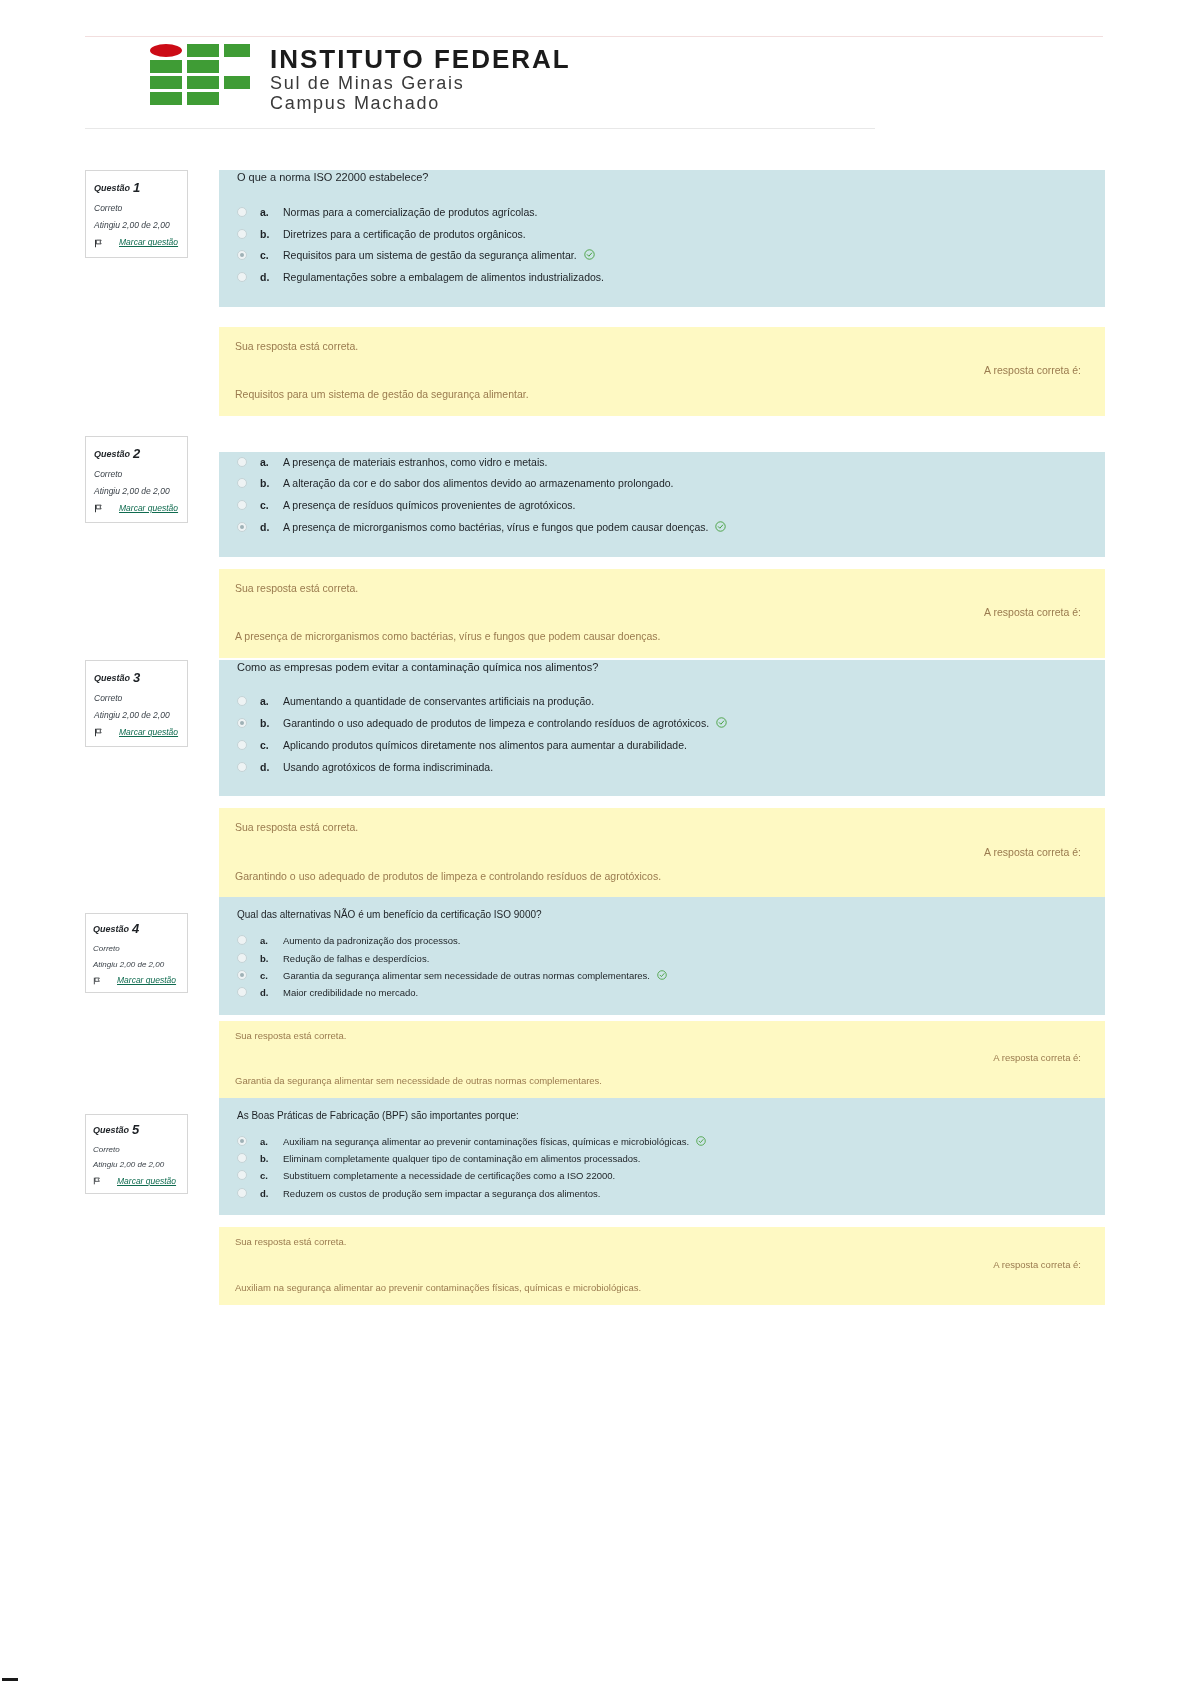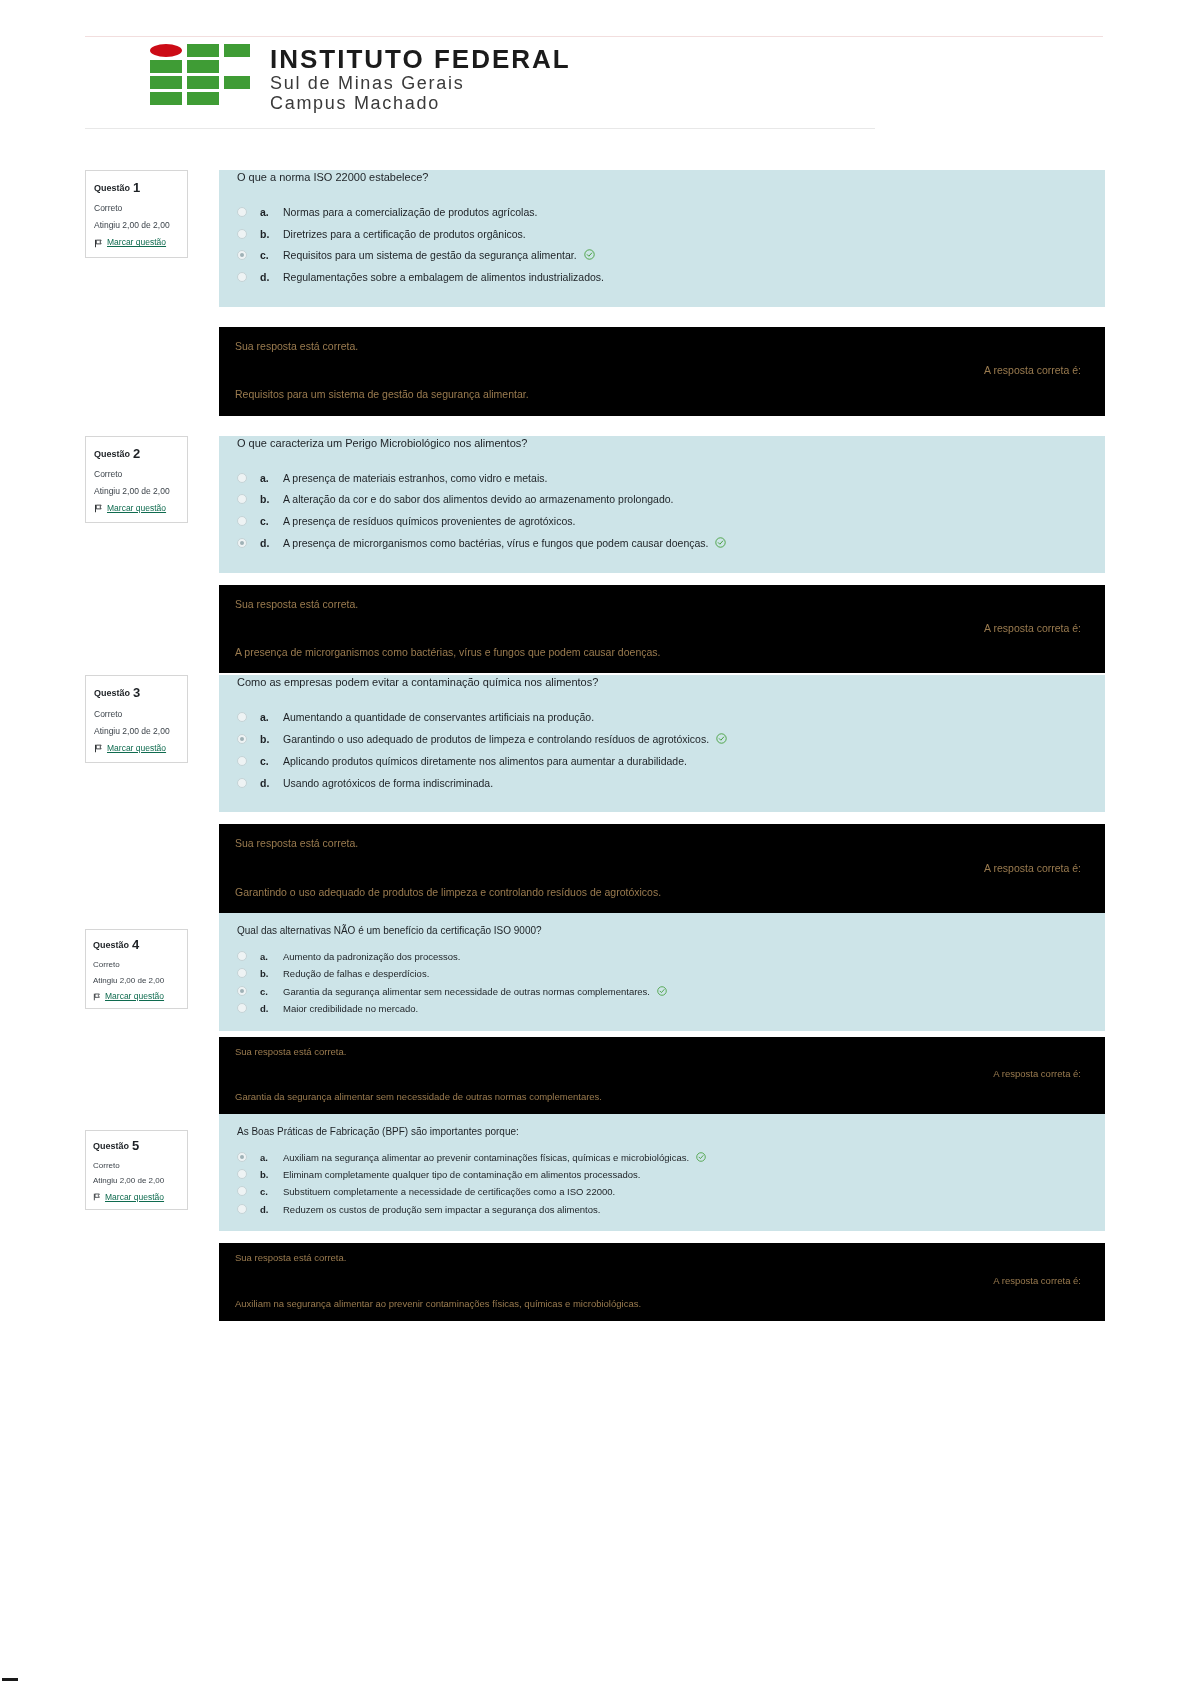--- a/index.html
+++ b/index.html
@@ -80,39 +80,40 @@
   .info-box {
     width: 103px;
     flex: 0 0 103px;
     border: 1px solid #d6d6d6;
     background: #ffffff;
     padding: 7px 8px 8px 8px;
     color: #3d444b;
     font-size: 8.5px;
     line-height: 1.55;
     margin-right: 31px;
+    font-style: italic;
   }
   .info-title {
     font-weight: bold;
     font-size: 9px;
     color: #1d2125;
     margin-bottom: 4px;
   }
   .info-title .qnum {
     font-size: 13px;
     font-weight: bold;
     margin-left: 3px;
     vertical-align: -1px;
   }
   .info-state { margin-bottom: 4px; }
   .info-grade { margin-bottom: 5px; }
   .flag-row {
     display: flex;
     align-items: center;
-    gap: 4px;
+    gap: 16px;
   }
   .flag-icon { display: inline-block; line-height: 0; }
   .flag-link {
     color: #0f6b4f;
     text-decoration: underline;
     font-size: 8.5px;
     line-height: 1.3;
   }
 
   .q-content { flex: 1 1 auto; min-width: 0; }
@@ -163,21 +164,21 @@
   .ans-text { flex: 0 1 auto; }
   .correct-mark {
     flex: 0 0 auto;
     margin-left: 7px;
     line-height: 0;
     position: relative;
     top: 1px;
   }
 
   .feedback {
-    background: #000000;
+    background: #fef9c3;
     padding: 11px 16px 13px 16px;
     color: #9a7b4f;
     font-size: 10.5px;
     line-height: 1.55;
   }
   .fb-line1 { margin-bottom: 8px; }
   .fb-line2 { margin: 8px; text-align: right; }
   .fb-line3 { margin: 0; }
 
   
@@ -310,21 +311,20 @@
               <svg width="9" height="9" viewBox="0 0 12 12">
                   <path d="M2 1v10" stroke="#1d2125" stroke-width="1.2" fill="none"></path>
                   <path d="M3 1.5h6.5L8 4l1.5 2.5H3z" fill="none" stroke="#1d2125" stroke-width="1.1"></path>
                 </svg>
             </span>
             <span class="flag-link">Marcar questão</span>
           </div>
         </div>
         <div class="q-content">
           <div class="q-panel">
-            <p class="q-text">O que caracteriza um Perigo Microbiológico nos alimentos?</p>
             <div class="answers">
               <div class="answer">
                 <span class="radio"></span>
                 <span class="ans-letter">a.</span>
                 <span class="ans-text">A presença de materiais estranhos, como vidro e metais.</span>
               </div>
               <div class="answer">
                 <span class="radio"></span>
                 <span class="ans-letter">b.</span>
                 <span class="ans-text">A alteração da cor e do sabor dos alimentos devido ao armazenamento prolongado.</span>

